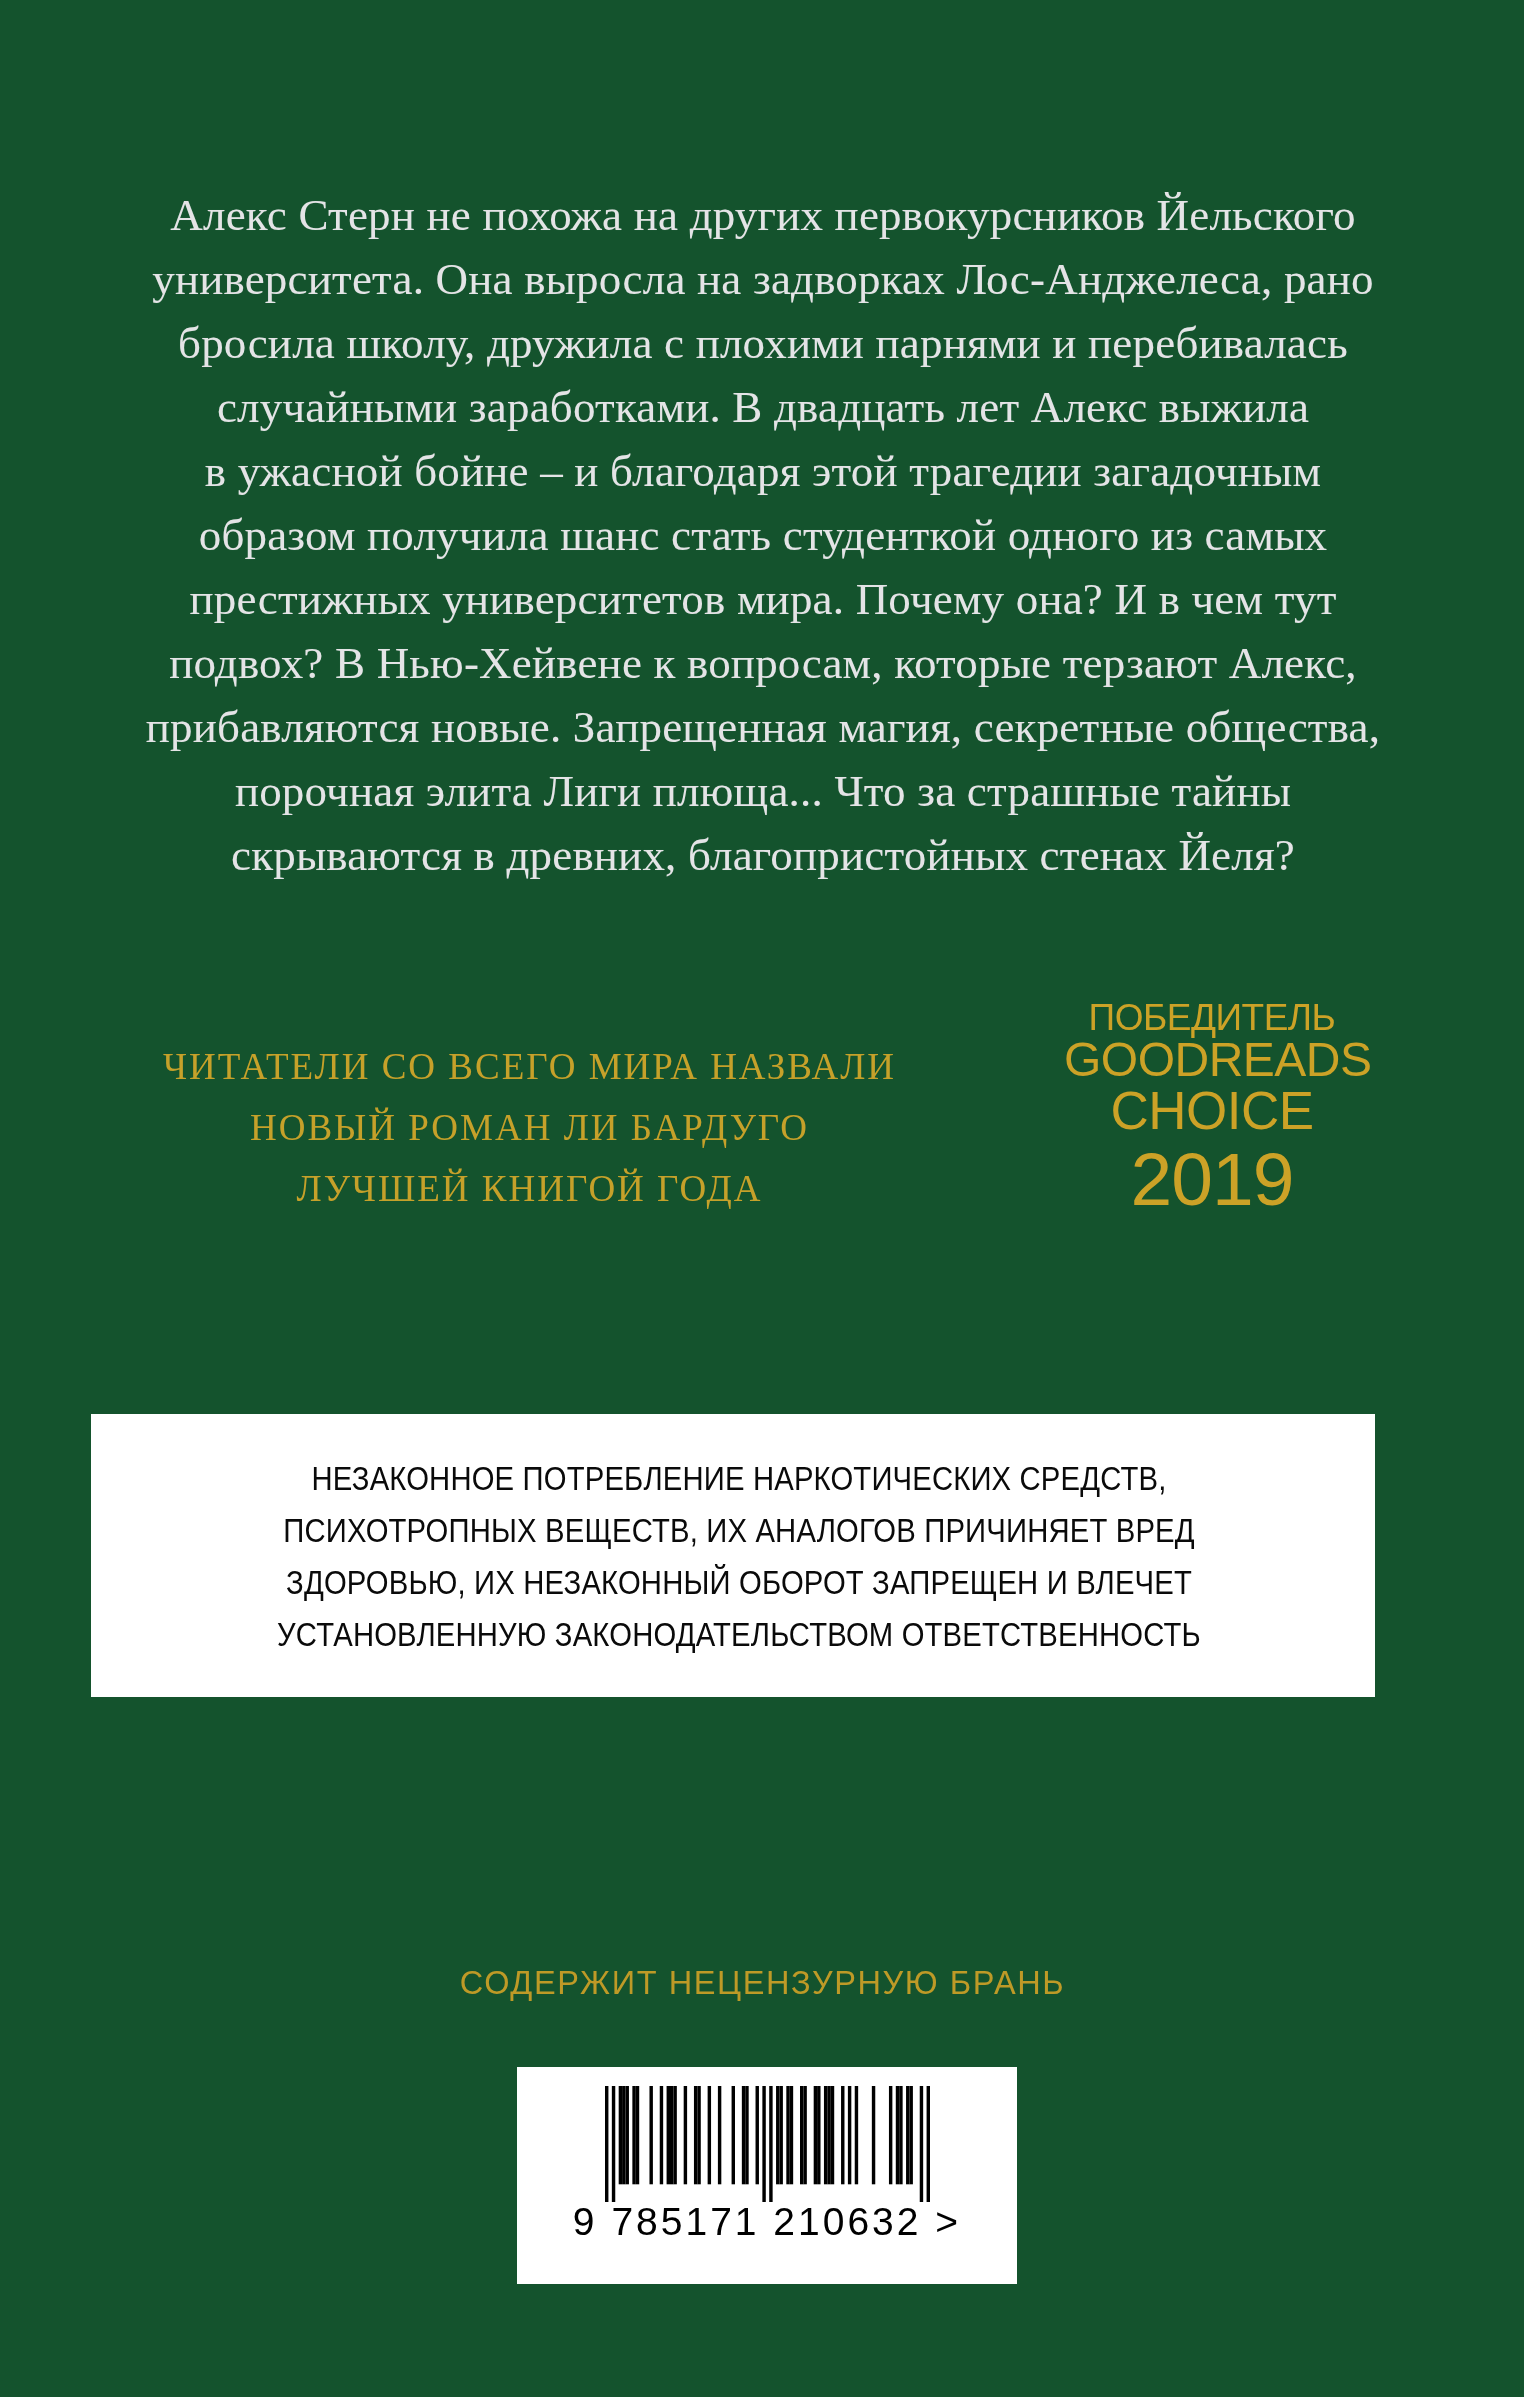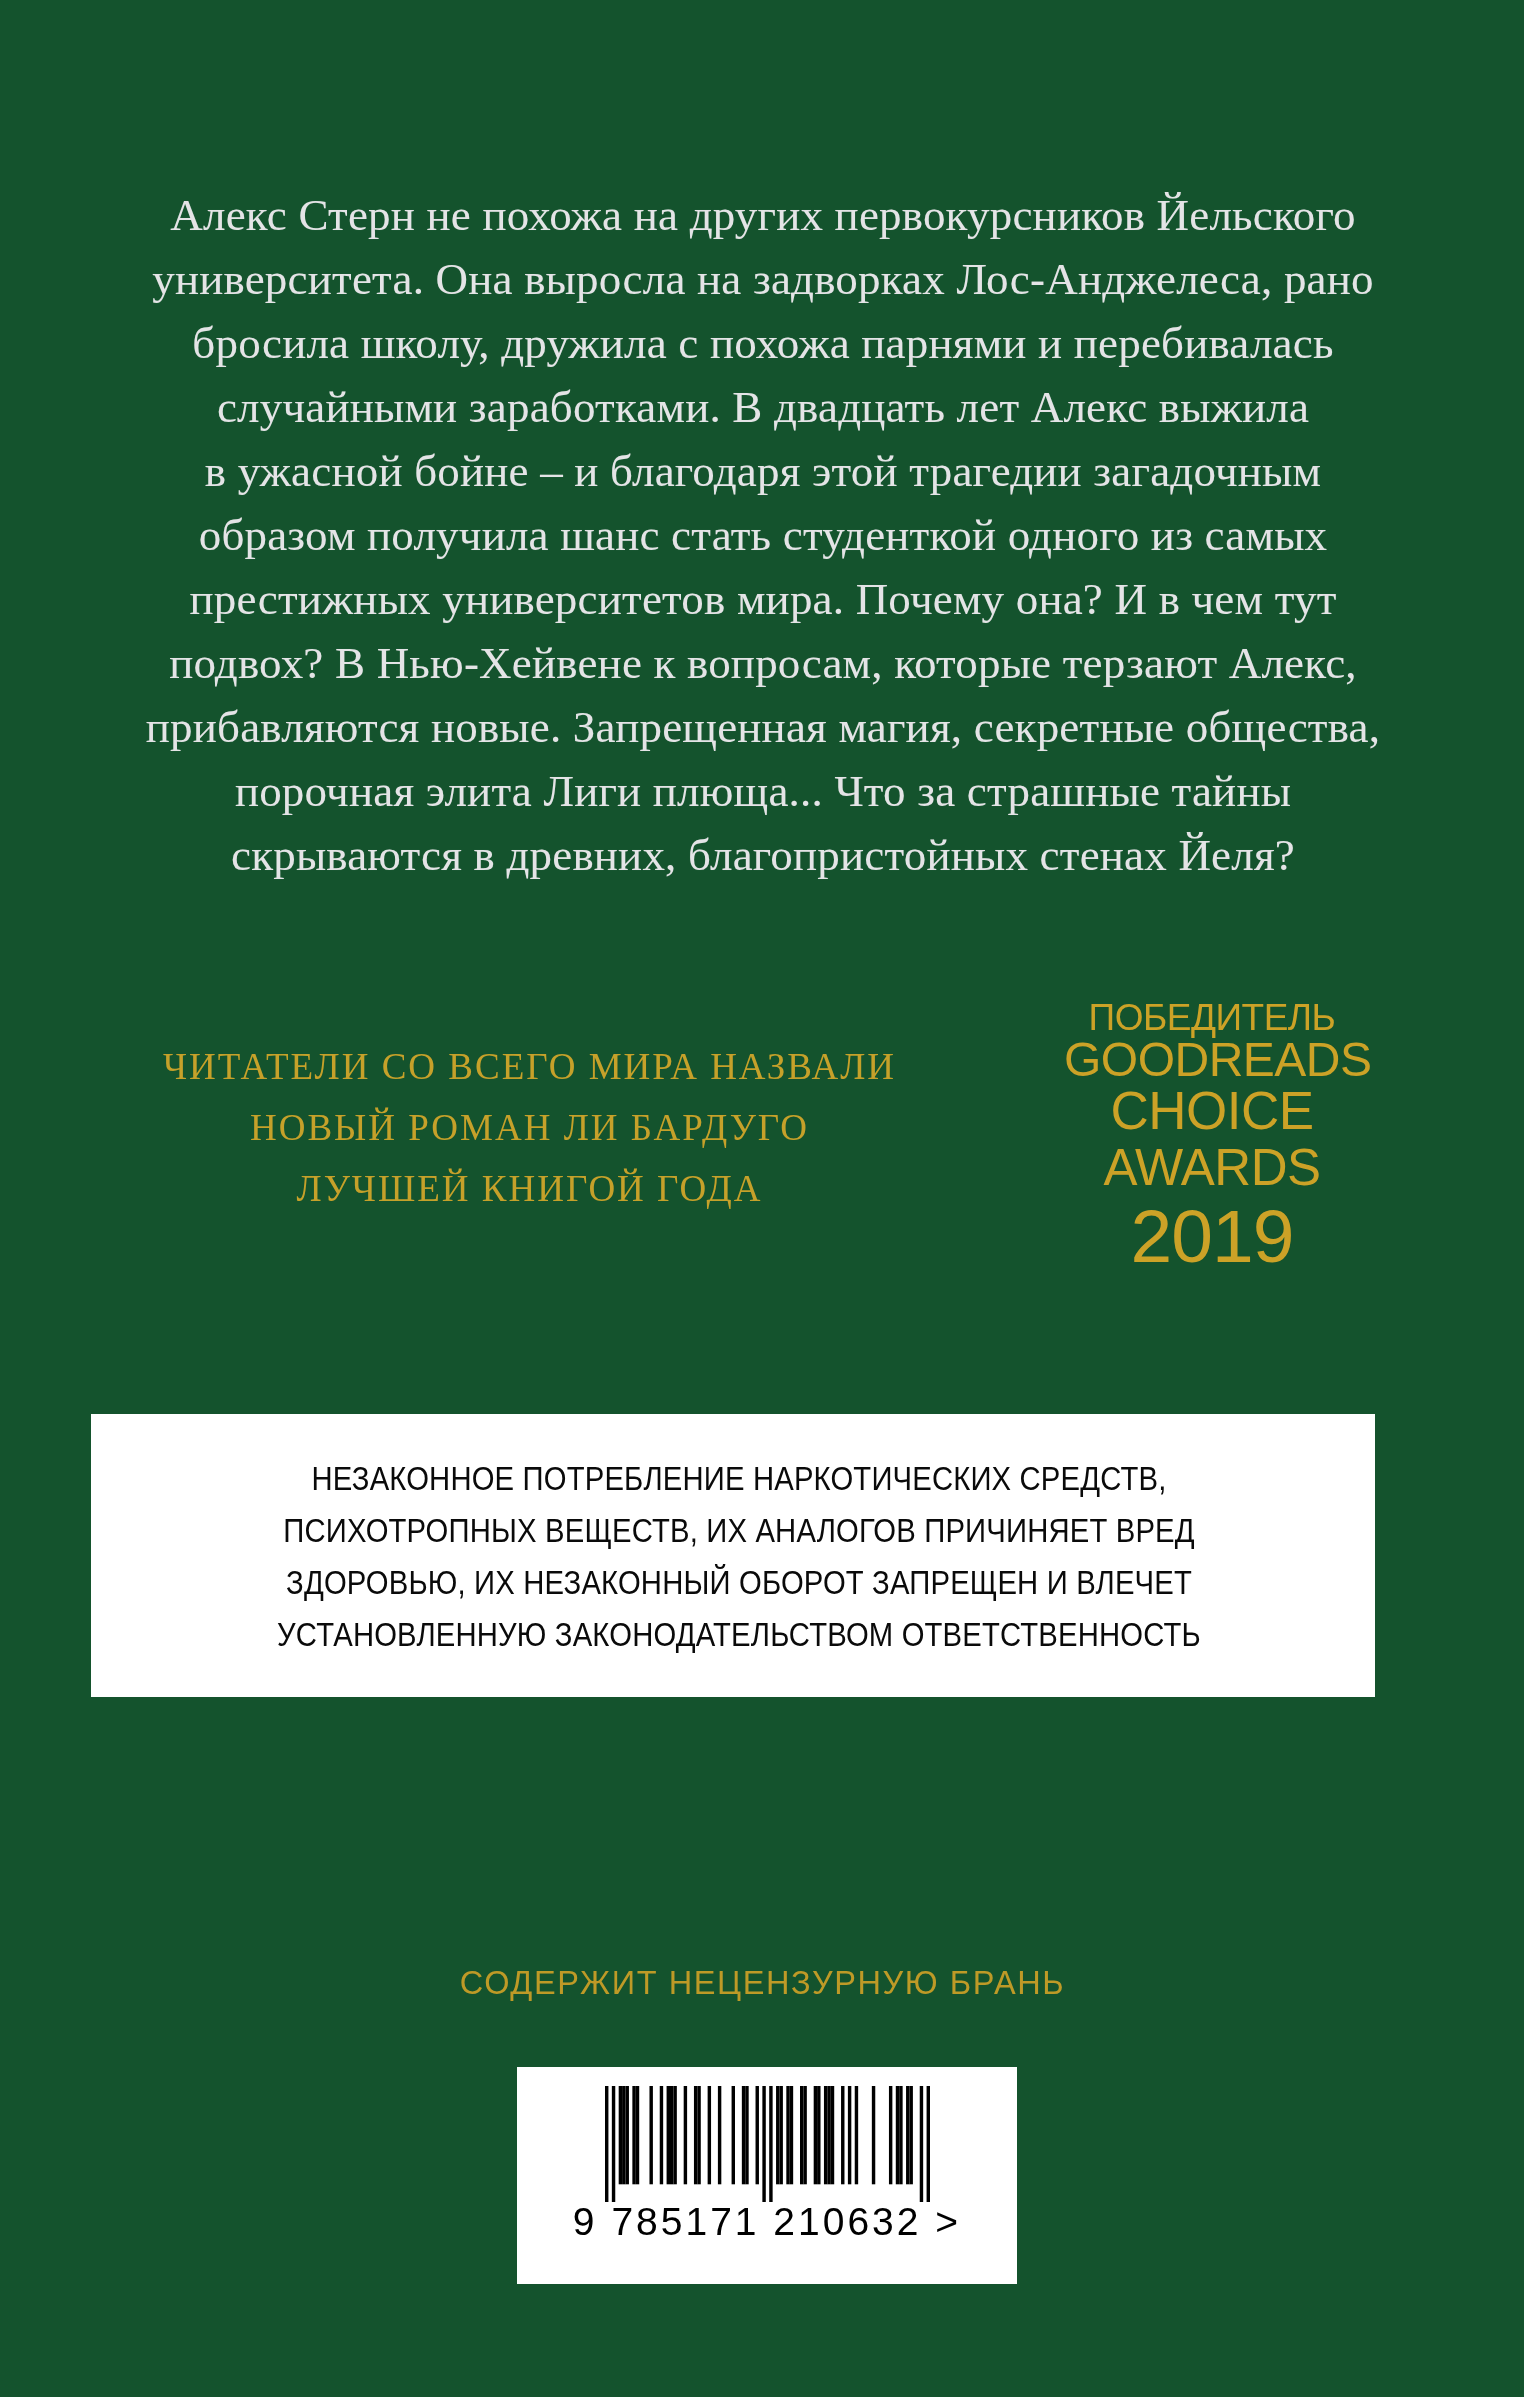--- a/index.html
+++ b/index.html
@@ -183,42 +183,41 @@
   }
 </style>
 </head>
 <body>
 
 <div id="cover">
 
   <div id="blurb">
     <span class="ln">Алекс Стерн не похожа на других первокурсников Йельского</span>
     <span class="ln">университета. Она выросла на задворках Лос-Анджелеса, рано</span>
-    <span class="ln">бросила школу, дружила с похожа парнями и перебивалась</span>
+    <span class="ln">бросила школу, дружила с плохими парнями и перебивалась</span>
     <span class="ln">случайными заработками. В двадцать лет Алекс выжила</span>
     <span class="ln">в ужасной бойне – и благодаря этой трагедии загадочным</span>
     <span class="ln">образом получила шанс стать студенткой одного из самых</span>
     <span class="ln">престижных университетов мира. Почему она? И в чем тут</span>
     <span class="ln">подвох? В Нью-Хейвене к вопросам, которые терзают Алекс,</span>
     <span class="ln">прибавляются новые. Запрещенная магия, секретные общества,</span>
     <span class="ln">порочная элита Лиги плюща... Что за страшные тайны</span>
     <span class="ln">скрываются в древних, благопристойных стенах Йеля?</span>
   </div>
 
   <div id="promo">
     <span class="ln">Читатели со всего мира назвали</span>
     <span class="ln">Новый роман Ли Бардуго</span>
     <span class="ln">Лучшей книгой года</span>
   </div>
 
   <div id="badge">
     <span class="b1">Победитель</span>
     <span class="b2">goodreads</span>
     <span class="b3">Choice</span>
-    <span class="b4">Awards</span>
     <span class="b5">2019</span>
   </div>
 
   <div id="warning-box">
     <div id="warning-text">
       <span class="ln">Незаконное потребление наркотических средств,</span>
       <span class="ln">психотропных веществ, их аналогов причиняет вред</span>
       <span class="ln">здоровью, их незаконный оборот запрещен и влечет</span>
       <span class="ln">установленную законодательством ответственность</span>
     </div>

